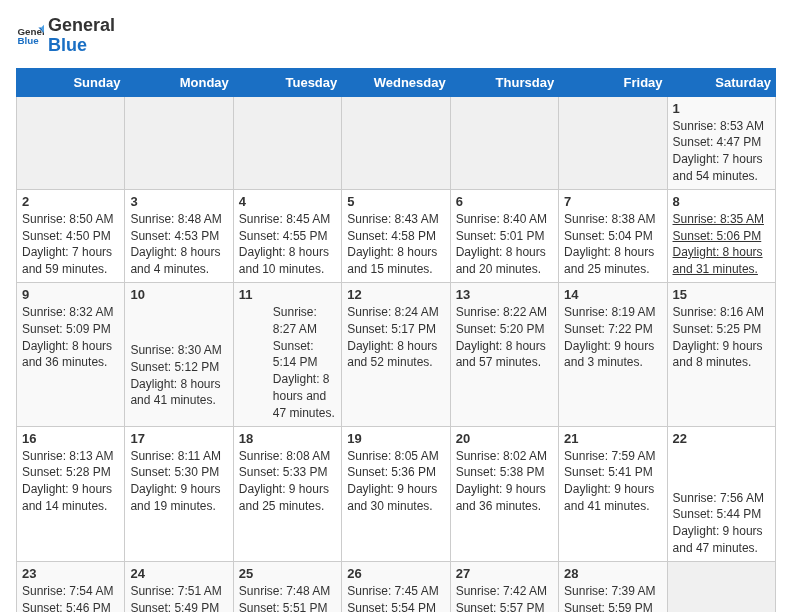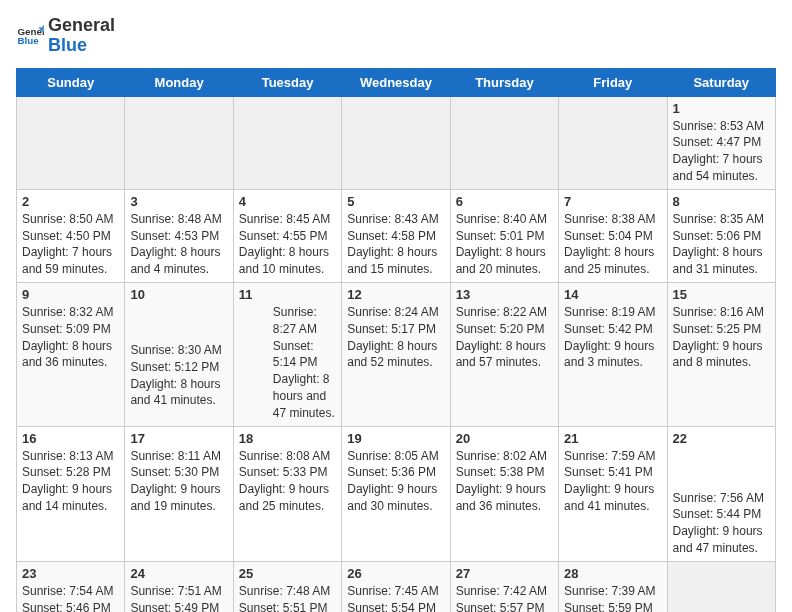--- a/index.html
+++ b/index.html
@@ -43,21 +43,21 @@
       table-layout: fixed;
     }
     thead tr {
       background: #1a6fc4;
     }
     thead th {
       color: #fff;
       font-size: 13px;
       font-weight: bold;
       padding: 6px 4px;
-      text-align: center;
+      text-align: right;
       border: 1px solid #1a6fc4;
     }
     tbody td {
       border: 1px solid #ccc;
       vertical-align: top;
       padding: 4px 5px;
       height: 90px;
       font-size: 10.5px;
       color: #333;
       background: #fff;
@@ -165,21 +165,21 @@
 Daylight: 8 hours and 20 minutes.</div>
         </td>
         <td>
           <span class="day-num">7</span>
           <div class="cell-text" style="white-space: pre-line;">Sunrise: 8:38 AM
 Sunset: 5:04 PM
 Daylight: 8 hours and 25 minutes.</div>
         </td>
         <td>
           <span class="day-num">8</span>
-          <div class="cell-text" style="white-space: pre-line;">Sunrise: 8:35 AM
+          <div class="cell-text" style="white-space: pre-line; text-decoration: underline;">Sunrise: 8:35 AM
 Sunset: 5:06 PM
 Daylight: 8 hours and 31 minutes.</div>
         </td>
       </tr>
       <tr>
         <td>
           <span class="day-num">9</span>
           <div class="cell-text" style="white-space: pre-line;">Sunrise: 8:32 AM
 Sunset: 5:09 PM
 Daylight: 8 hours and 36 minutes.</div>
@@ -204,21 +204,21 @@
         </td>
         <td>
           <span class="day-num">13</span>
           <div class="cell-text" style="white-space: pre-line;">Sunrise: 8:22 AM
 Sunset: 5:20 PM
 Daylight: 8 hours and 57 minutes.</div>
         </td>
         <td>
           <span class="day-num">14</span>
           <div class="cell-text" style="white-space: pre-line;">Sunrise: 8:19 AM
-Sunset: 5:42 PM
+Sunset: 7:22 PM
 Daylight: 9 hours and 3 minutes.</div>
         </td>
         <td>
           <span class="day-num">15</span>
           <div class="cell-text" style="white-space: pre-line;">Sunrise: 8:16 AM
 Sunset: 5:25 PM
 Daylight: 9 hours and 8 minutes.</div>
         </td>
       </tr>
       <tr>

